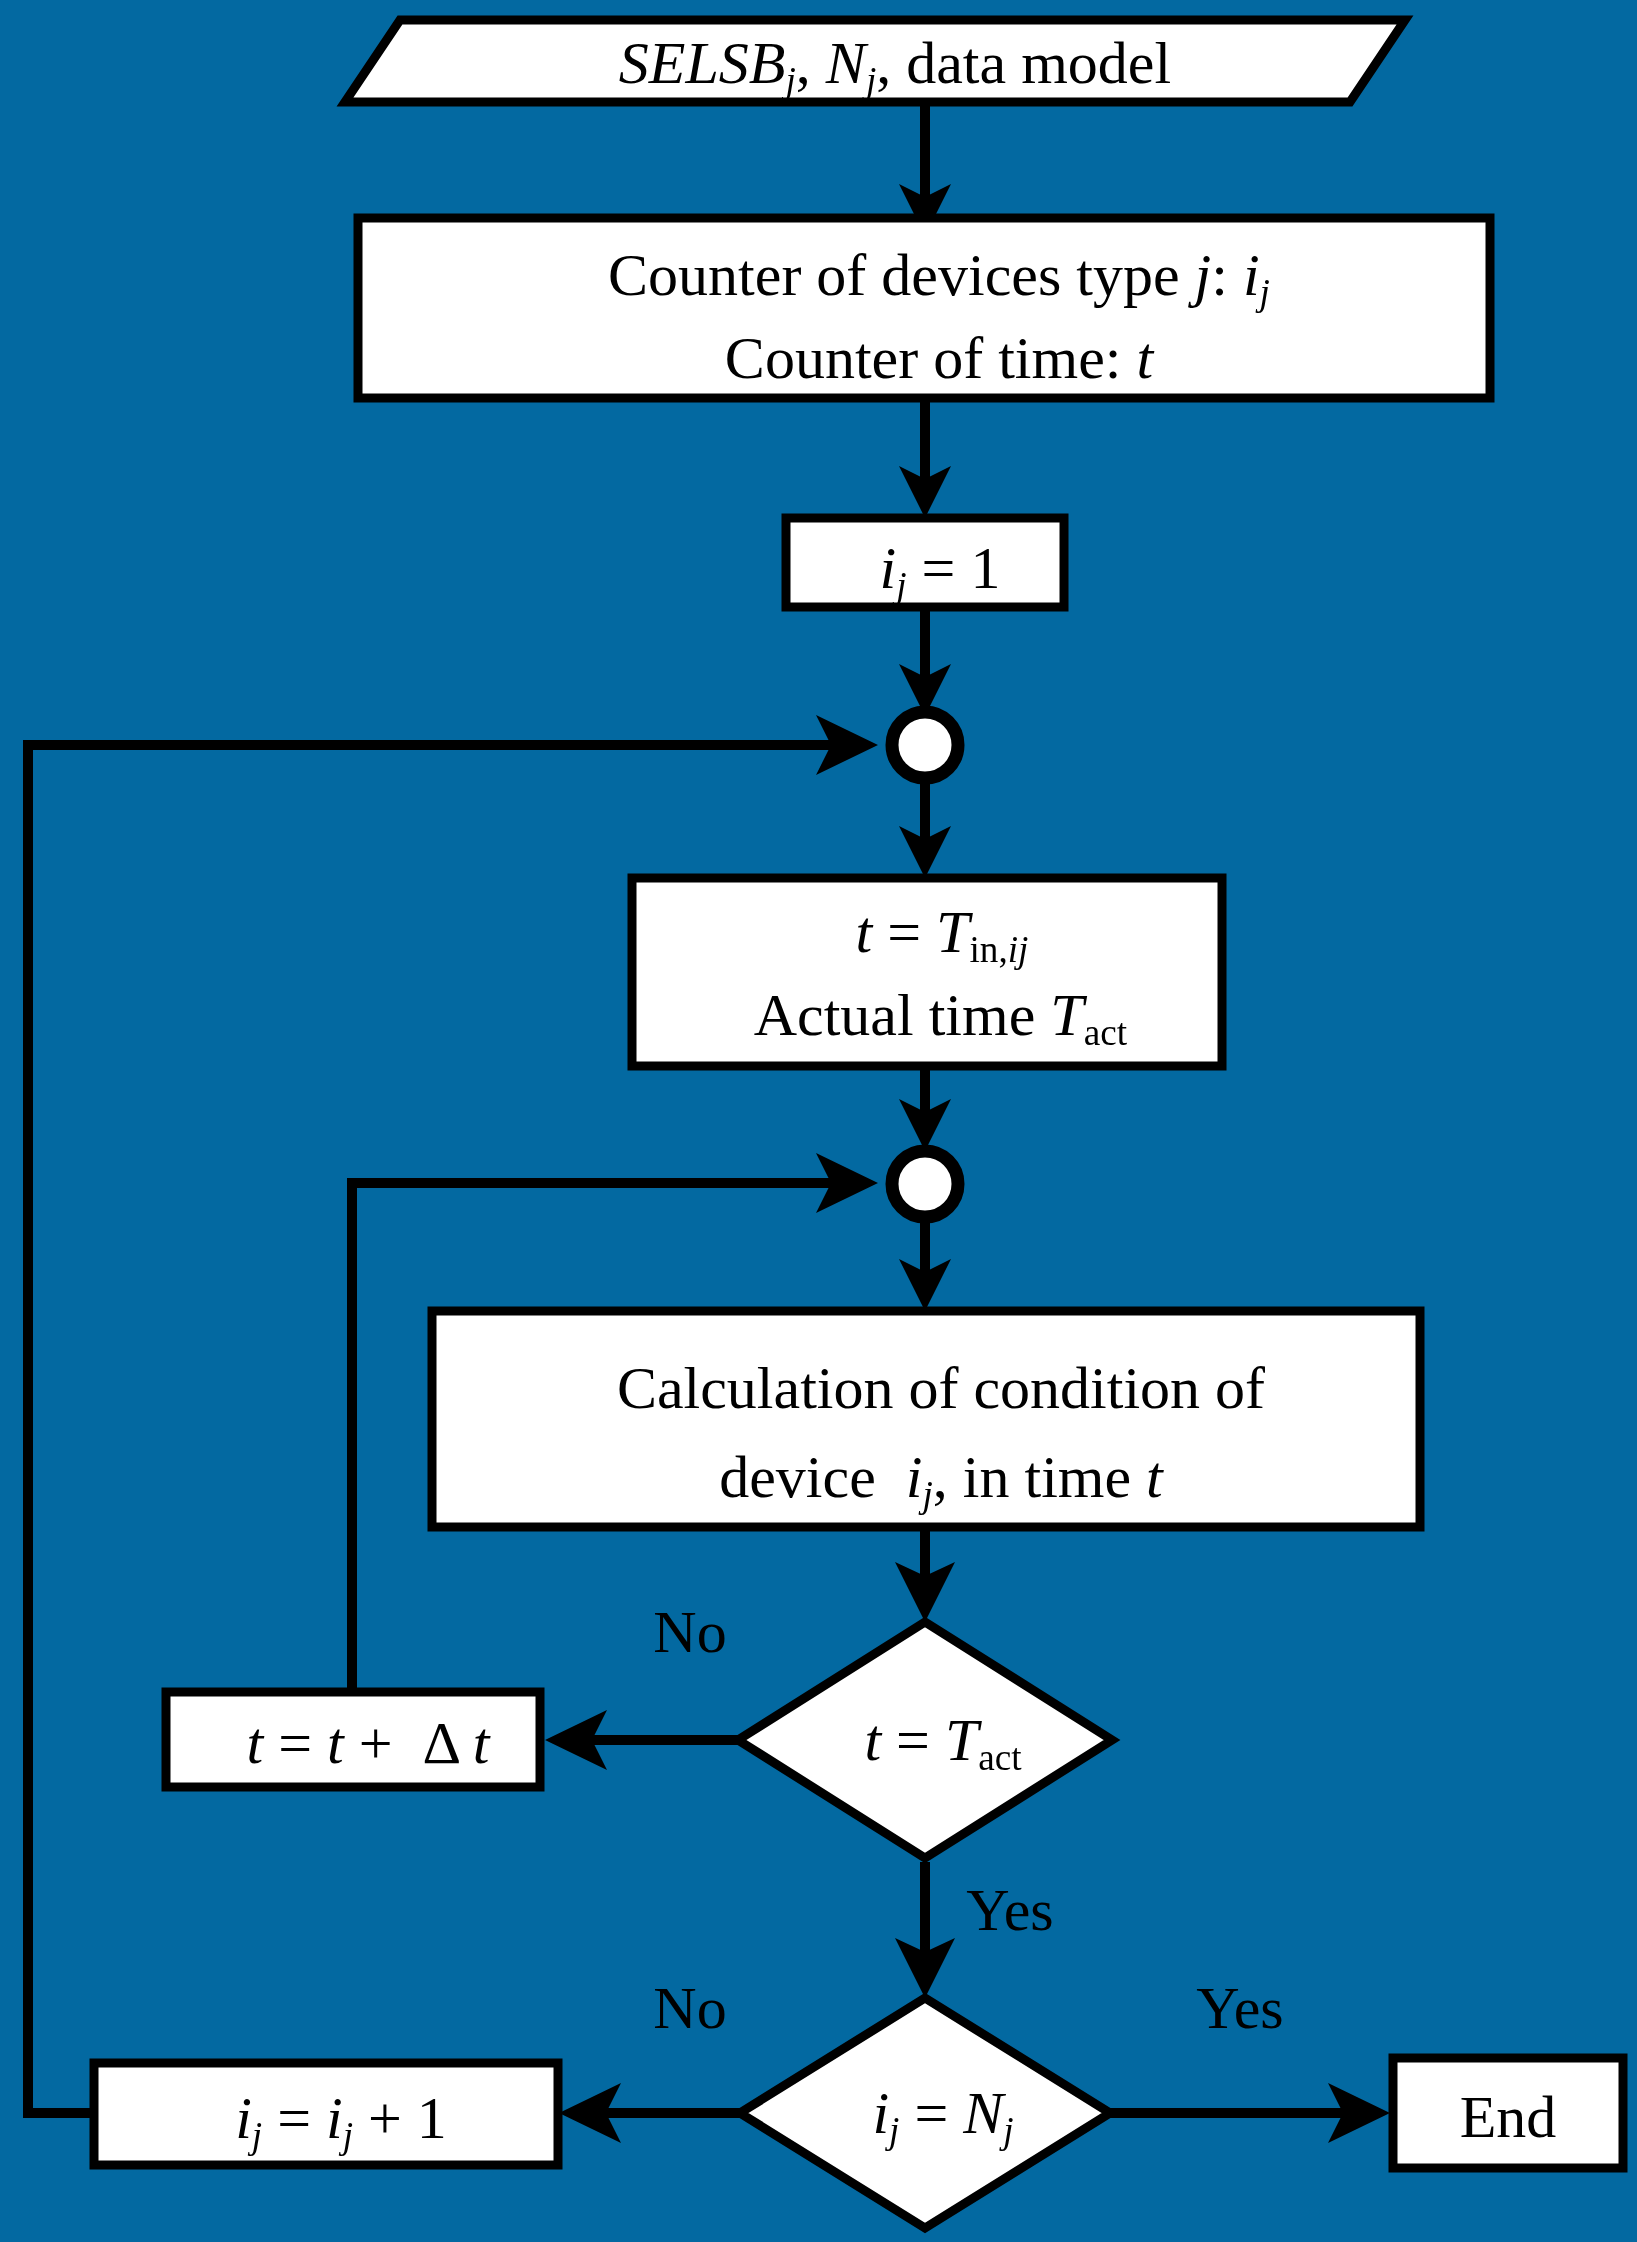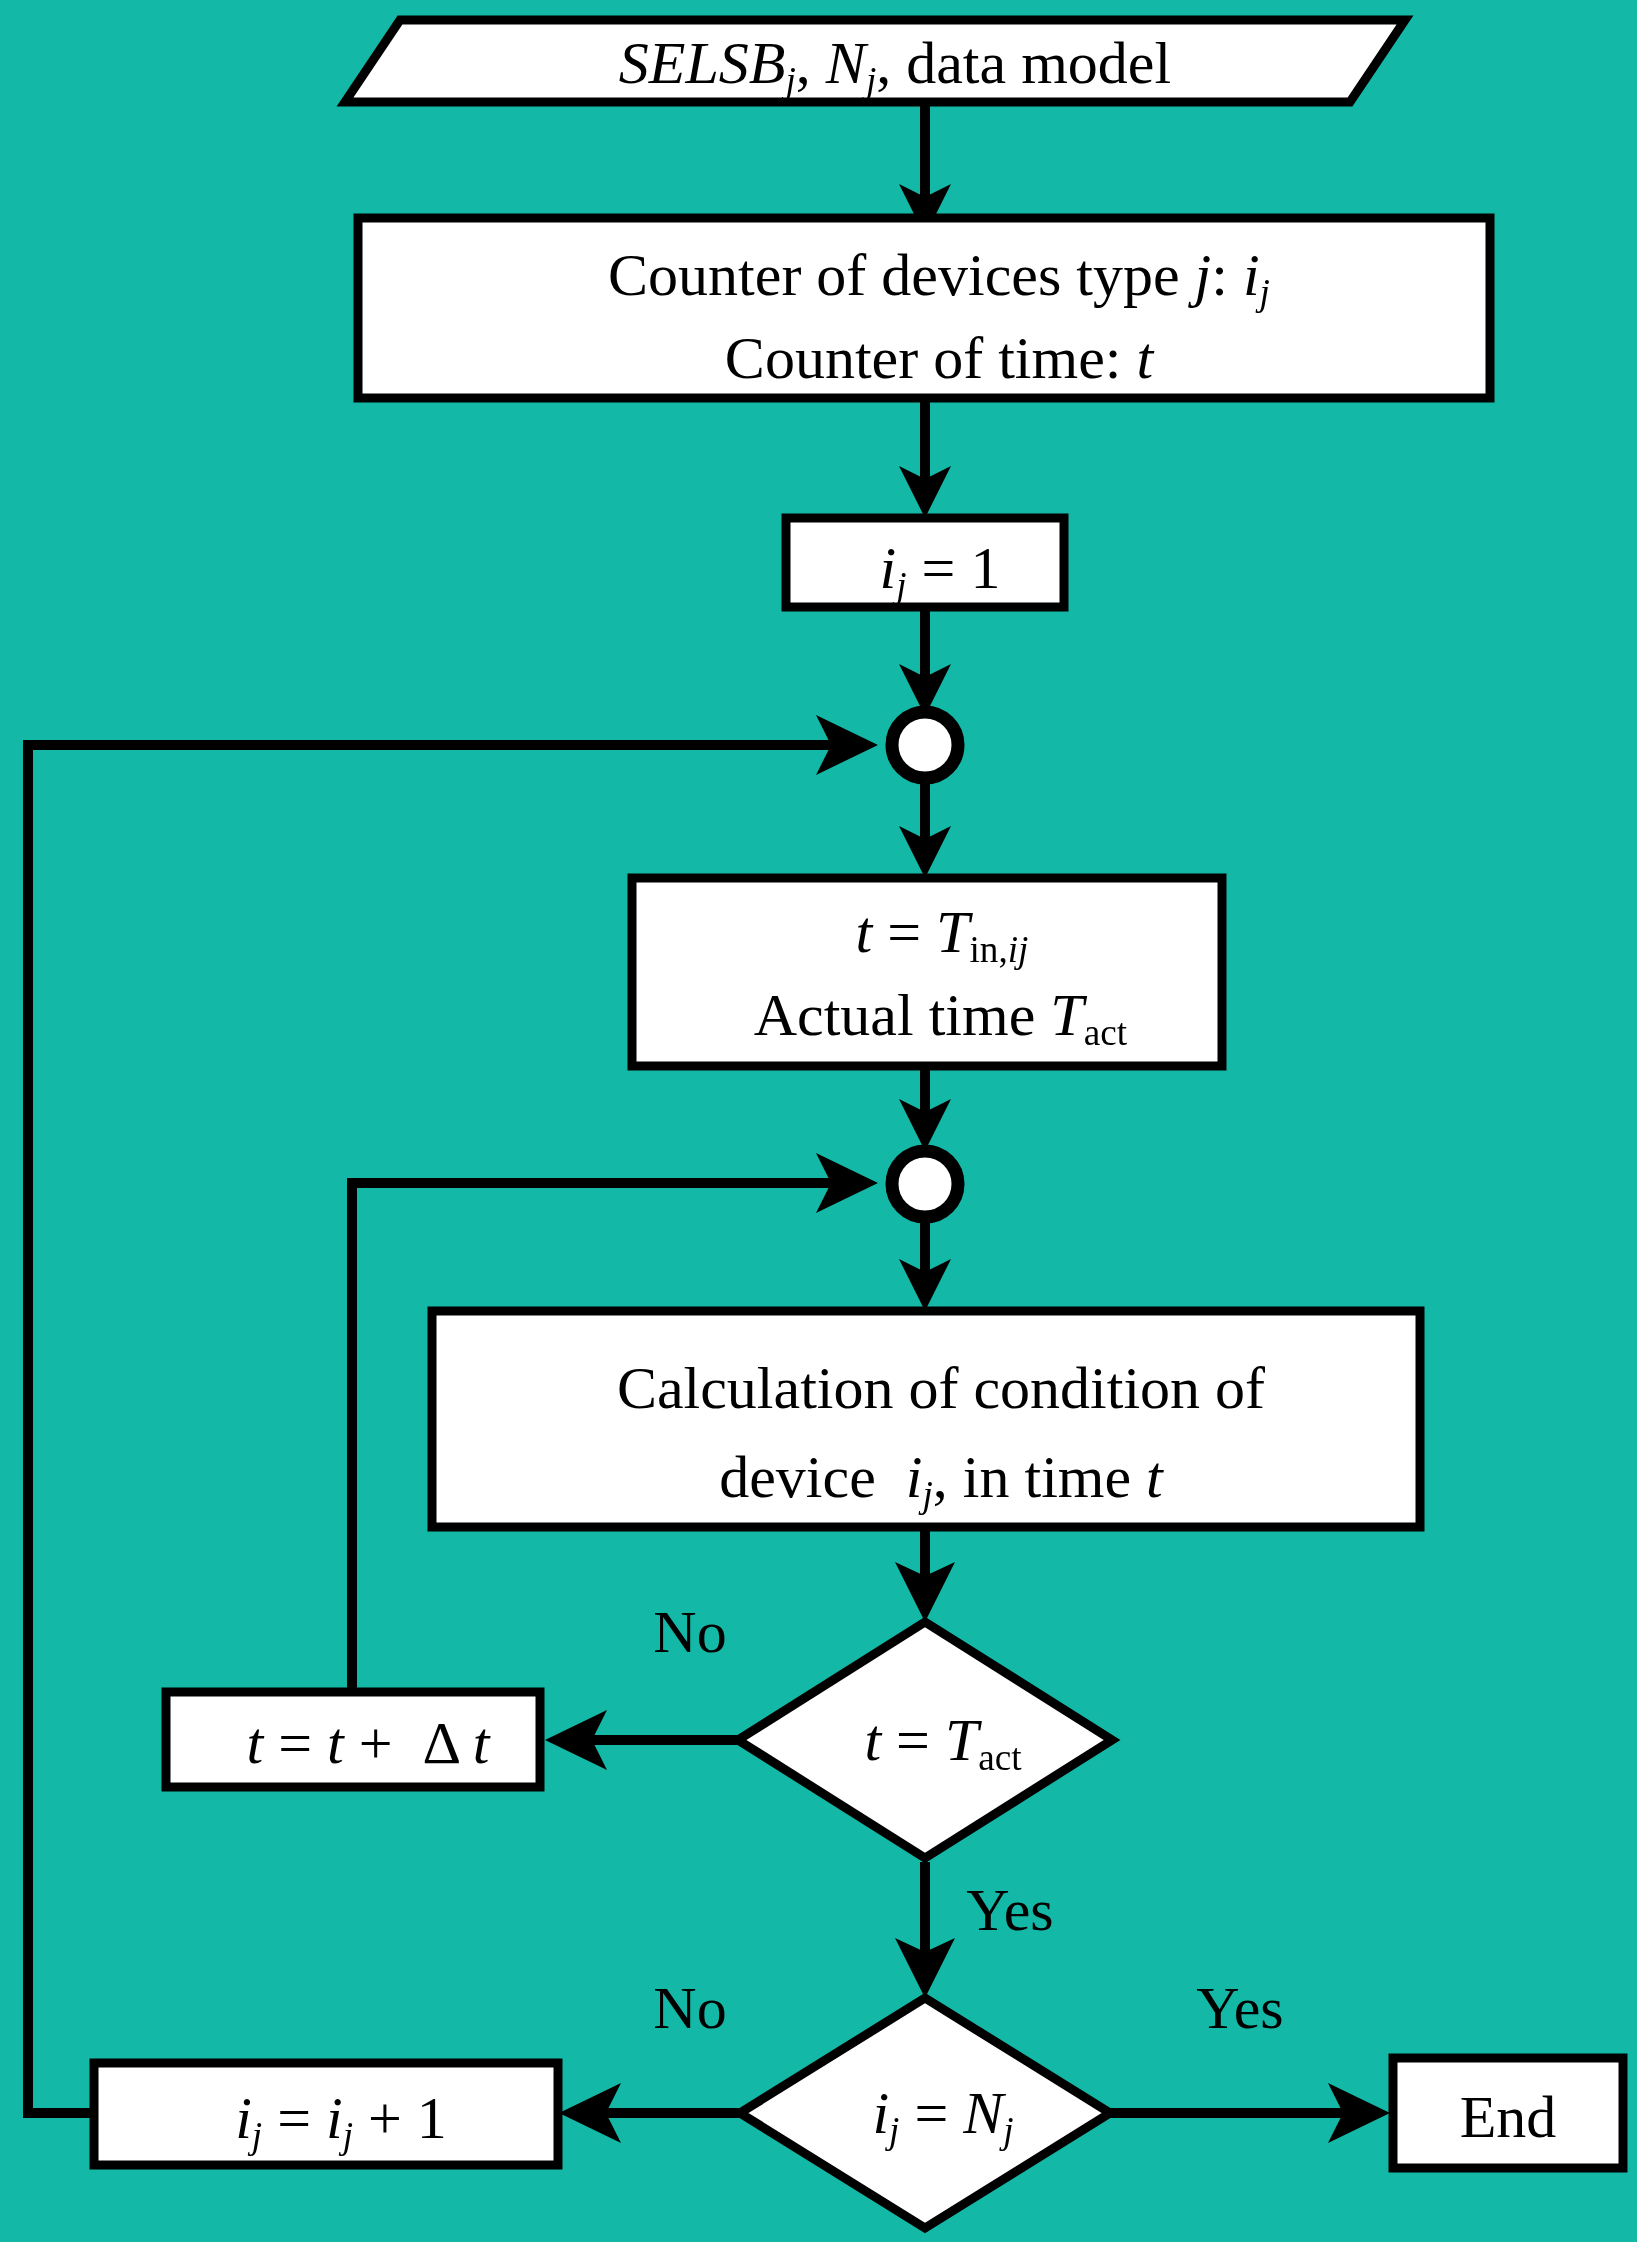--- a/index.html
+++ b/index.html
@@ -7,21 +7,21 @@
     padding: 0;
     background: #ffffff;
   }
   body {
     font-family: "Liberation Serif", "DejaVu Serif", serif;
   }
   #flowchart-root {
     position: relative;
     width: 1637px;
     height: 2242px;
-    background: #14b8a6;
+    background: #0369a1;
     overflow: hidden;
   }
   svg.chart-svg {
     position: absolute;
     top: 0;
     left: 0;
     width: 1637px;
     height: 2242px;
     display: block;
   }

